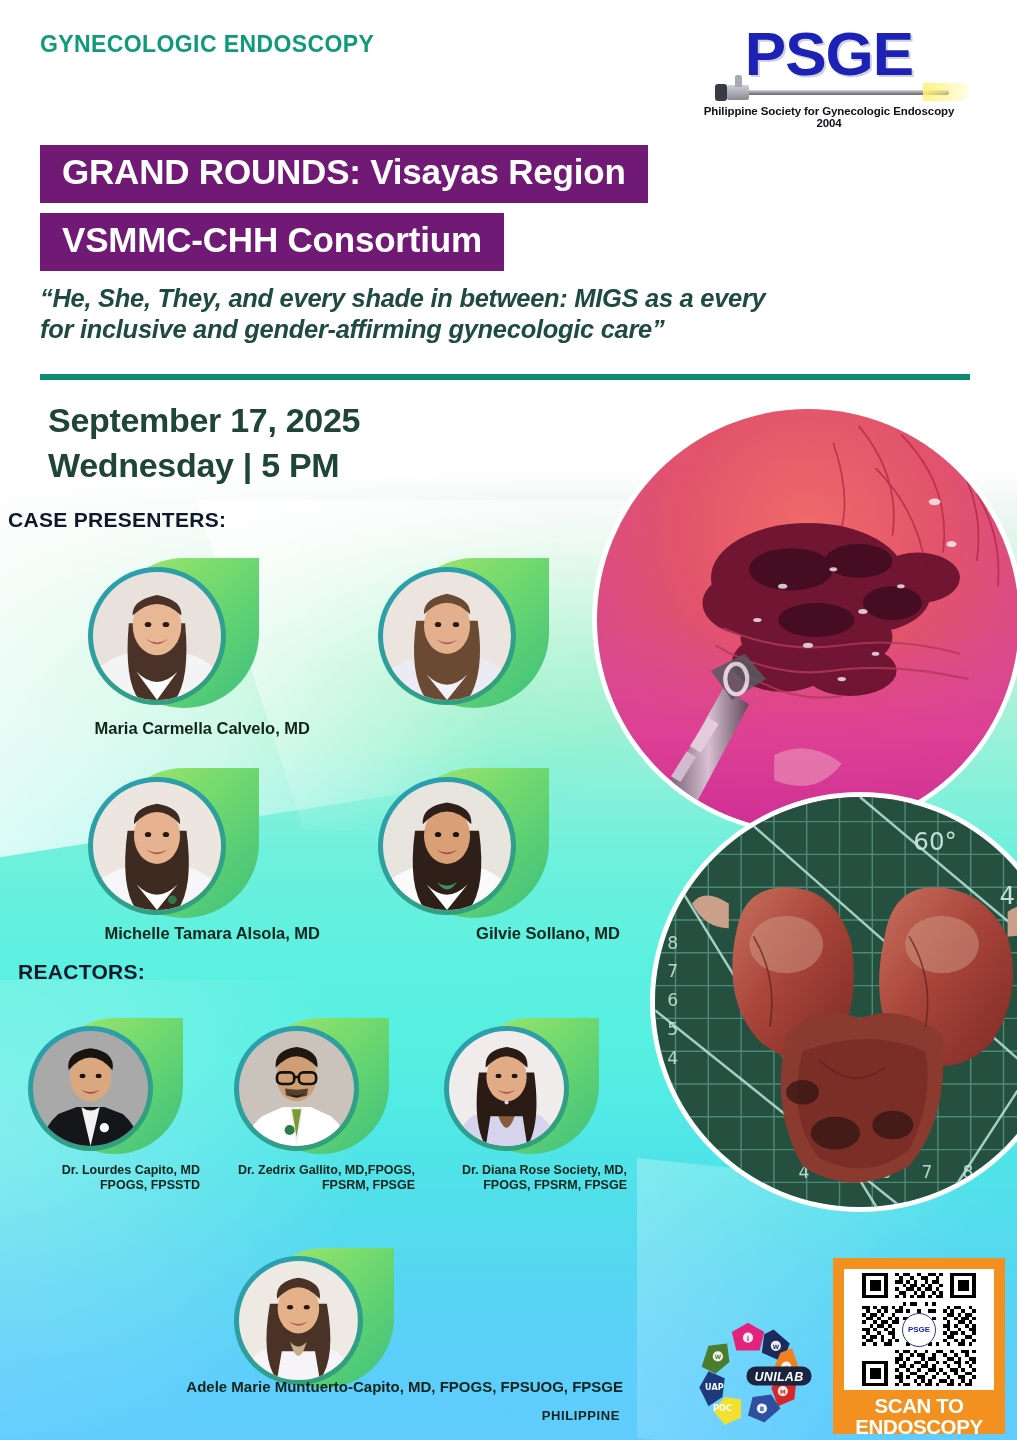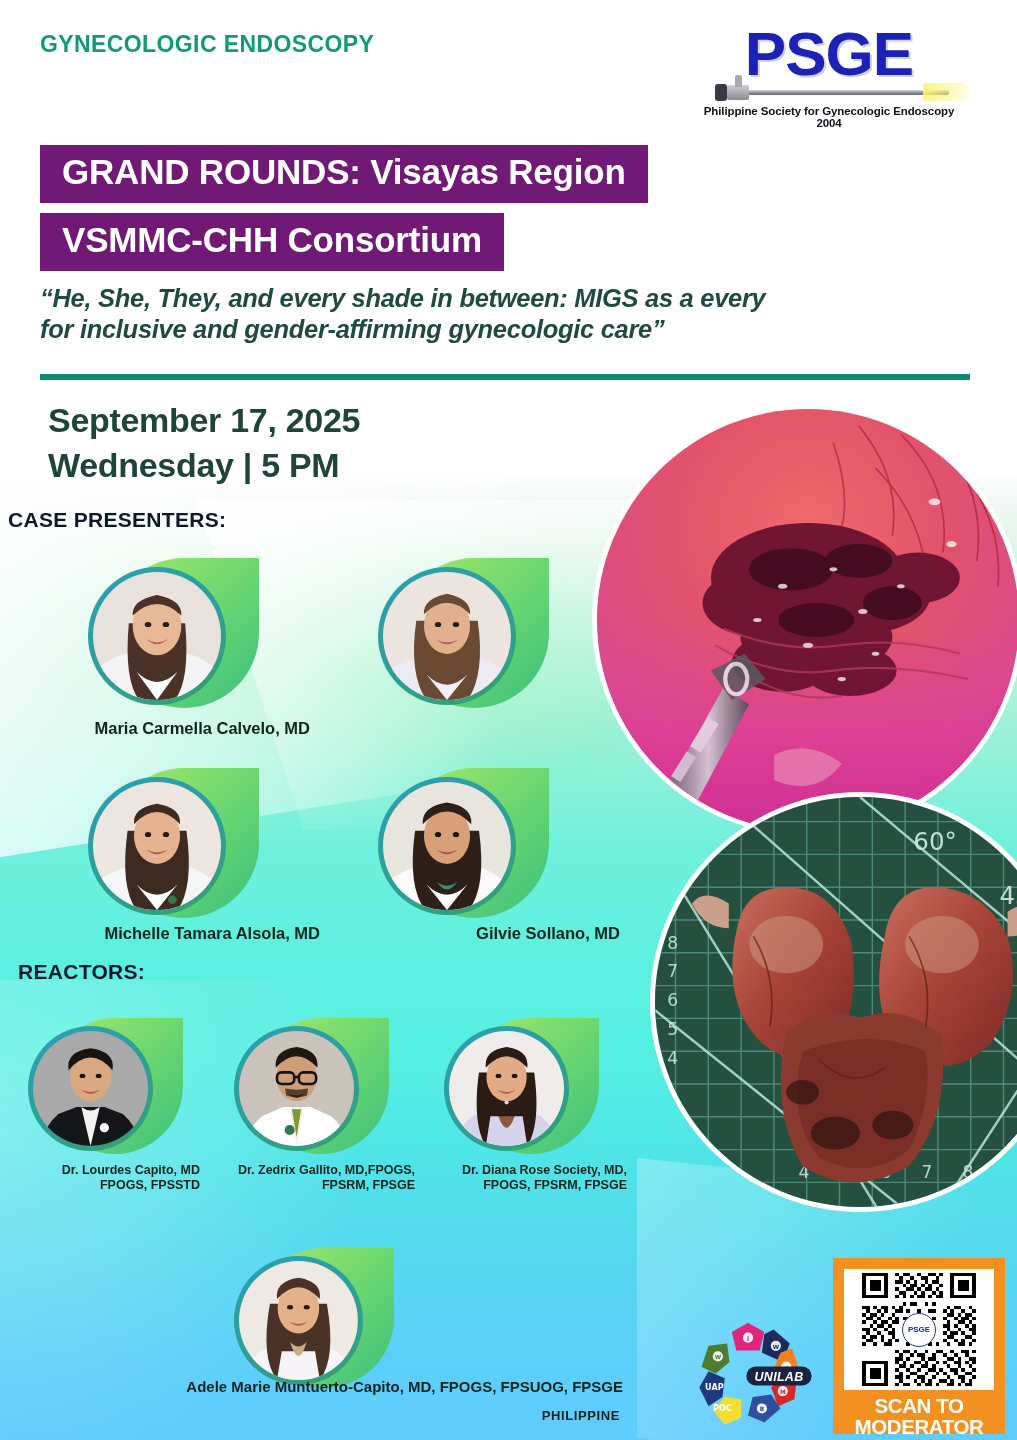--- a/index.html
+++ b/index.html
@@ -862,16 +862,16 @@
             <rect x="18" y="31" width="2" height="1"></rect>
             <rect x="21" y="31" width="1" height="1"></rect>
             <rect x="24" y="31" width="2" height="1"></rect>
             <rect x="27" y="31" width="1" height="1"></rect>
             <rect x="29" y="31" width="2" height="1"></rect>
           <rect x="9" y="1" width="1" height="7" fill="#fff"></rect>
         </g>
       </svg>
       <div class="qr-logo">PSGE</div>
     </div>
-    <div class="qr-caption">SCAN TO MODERATOR</div>
+    <div class="qr-caption">SCAN TO ENDOSCOPY</div>
   </div>
 
 </div>
 
 </body></html>

